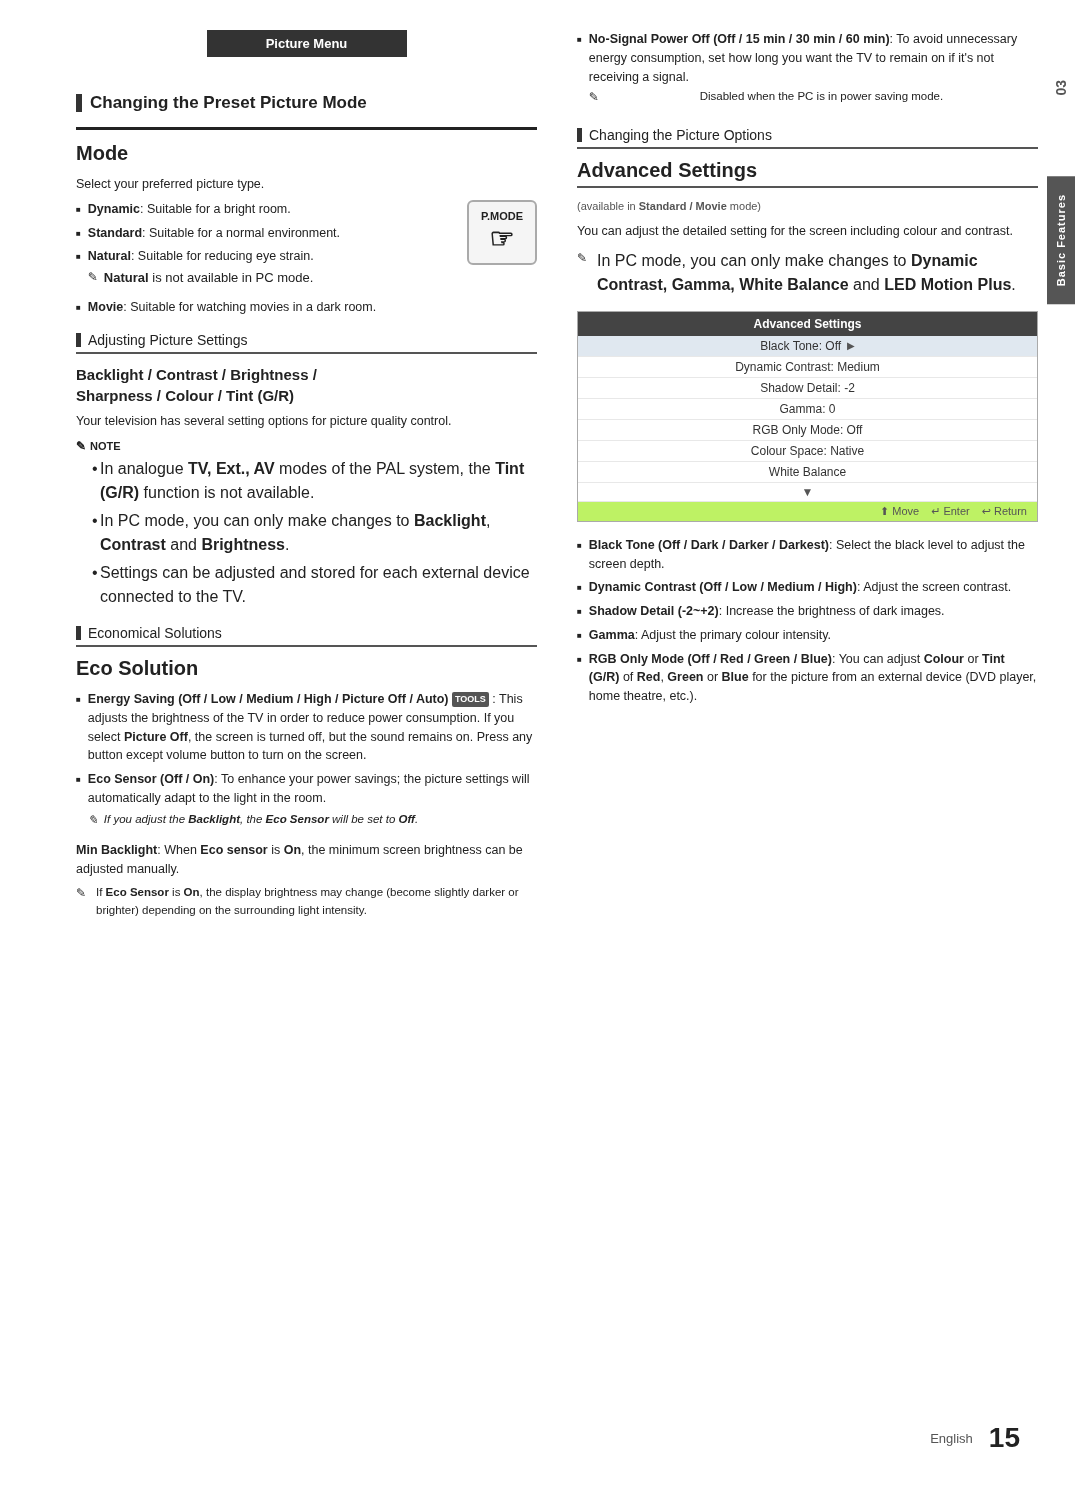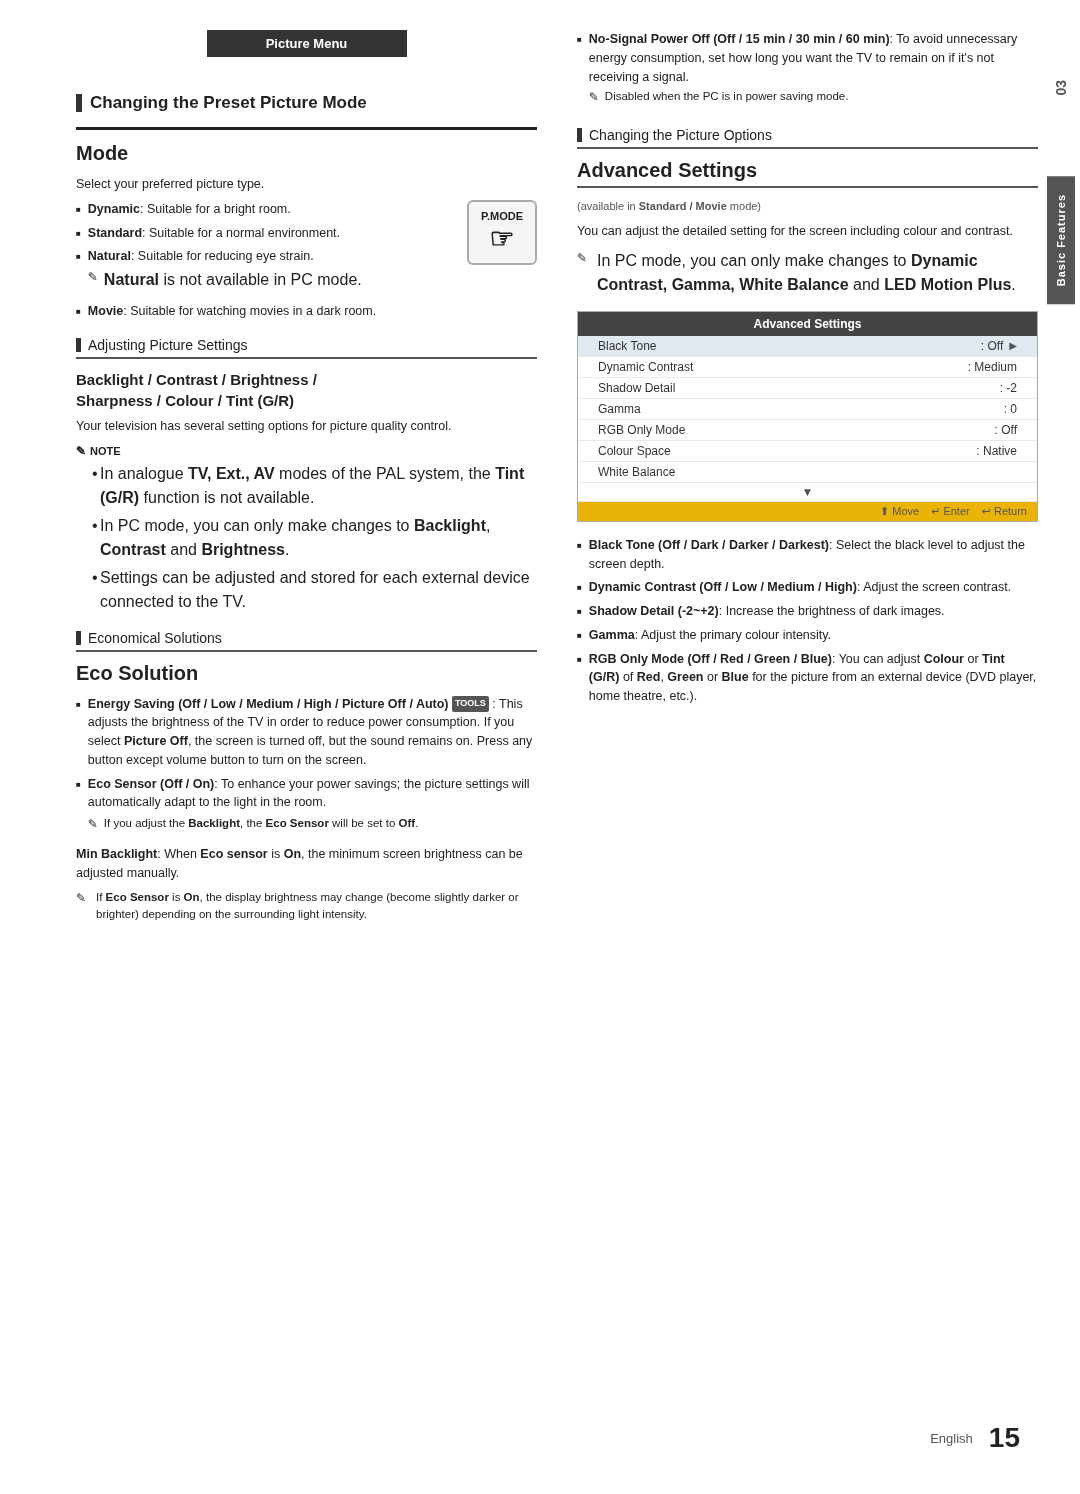--- a/index.html
+++ b/index.html
@@ -240,21 +240,21 @@
       background: #444;
       color: #fff;
       text-align: center;
       padding: 5px 10px;
       font-size: 12px;
       font-weight: bold;
     }
 
     .settings-row {
       display: flex;
-      justify-content: space-between;
+      justify-content: center;
       align-items: center;
       padding: 3px 20px;
       border-bottom: 1px solid #e8e8e8;
     }
 
     .settings-row.highlighted {
       background: #e0e8f0;
     }
 
     .settings-row:last-child {
@@ -273,21 +273,21 @@
       align-items: center;
       gap: 6px;
     }
 
     .settings-arrow {
       font-size: 10px;
       color: #555;
     }
 
     .settings-nav {
-      background: #eab308;
+      background: #bef264;
       padding: 3px 10px;
       font-size: 11px;
       color: #555;
       text-align: right;
       display: flex;
       justify-content: flex-end;
       gap: 12px;
     }
 
     .bold { font-weight: bold; }
@@ -369,21 +369,21 @@
         <ul class="bullet-list">
           <li>
               <span><span class="bold">Dynamic</span>: Suitable for a bright room.</span>
             </li>
           <li>
               <span><span class="bold">Standard</span>: Suitable for a normal environment.</span>
             </li>
           <li>
             <span>
               <span class="bold">Natural</span>: Suitable for reducing eye strain.<br>
-              <span class="note-tip" style="padding-left:16px; margin-top:2px; display:block; font-size:16px;">
+              <span class="note-tip" style="padding-left:16px; margin-top:2px; display:block; font-size:13px;">
                 <span class="bold">Natural</span> is not available in PC mode.
               </span>
             </span>
           </li>
           <li>
               <span><span class="bold">Movie</span>: Suitable for watching movies in a dark room.</span>
             </li>
         </ul>
 
         <div class="subsection-title">
@@ -418,21 +418,21 @@
           <li>
             <span>
               <span class="bold">Energy Saving (Off / Low / Medium / High / Picture Off / Auto)</span>
               <span class="tools-icon">TOOLS</span>
               : This adjusts the brightness of the TV in order to reduce power consumption. If you select <span class="bold">Picture Off</span>, the screen is turned off, but the sound remains on. Press any button except volume button to turn on the screen.
             </span>
           </li>
           <li>
             <span>
               <span class="bold">Eco Sensor (Off / On)</span>: To enhance your power savings; the picture settings will automatically adapt to the light in the room.<br>
-              <span class="note-tip" style="display:block; padding-left:16px; margin-top:3px; font-size:11.5px;">
+              <span class="note-tip" style="display:block; padding-left:16px; margin-top:3px; font-size:11.5px;font-style:italic;">
                 If you adjust the <span class="bold">Backlight</span>, the <span class="bold">Eco Sensor</span> will be set to <span class="bold">Off</span>.
               </span>
             </span>
           </li>
         </ul>
 
         <p style="font-size:12.5px; line-height:1.5;">
           <span class="bold">Min Backlight</span>: When <span class="bold">Eco sensor</span> is <span class="bold">On</span>, the minimum screen brightness can be adjusted manually.
         </p>
 
@@ -441,21 +441,21 @@
         </div>
       </div>
 
       <div class="right-col">
 
         <ul class="bullet-list" style="margin-bottom:12px;">
           <li>
             <span>
               <span class="bold">No-Signal Power Off (Off / 15 min / 30 min / 60 min)</span>:
               To avoid unnecessary energy consumption, set how long you want the TV to remain on if it's not receiving a signal.<br>
-              <span class="note-tip" style="display:block; padding-left:16px; margin-top:2px; font-size:11.5px;">
+              <span class="note-tip" style="display:block; padding-left:16px; margin-top:2px; font-size:11.5px;text-align:center;">
                 Disabled when the PC is in power saving mode.
               </span>
             </span>
           </li>
         </ul>
 
         <div class="subsection-title">
           <span>Changing the Picture Options</span>
         </div>
 

